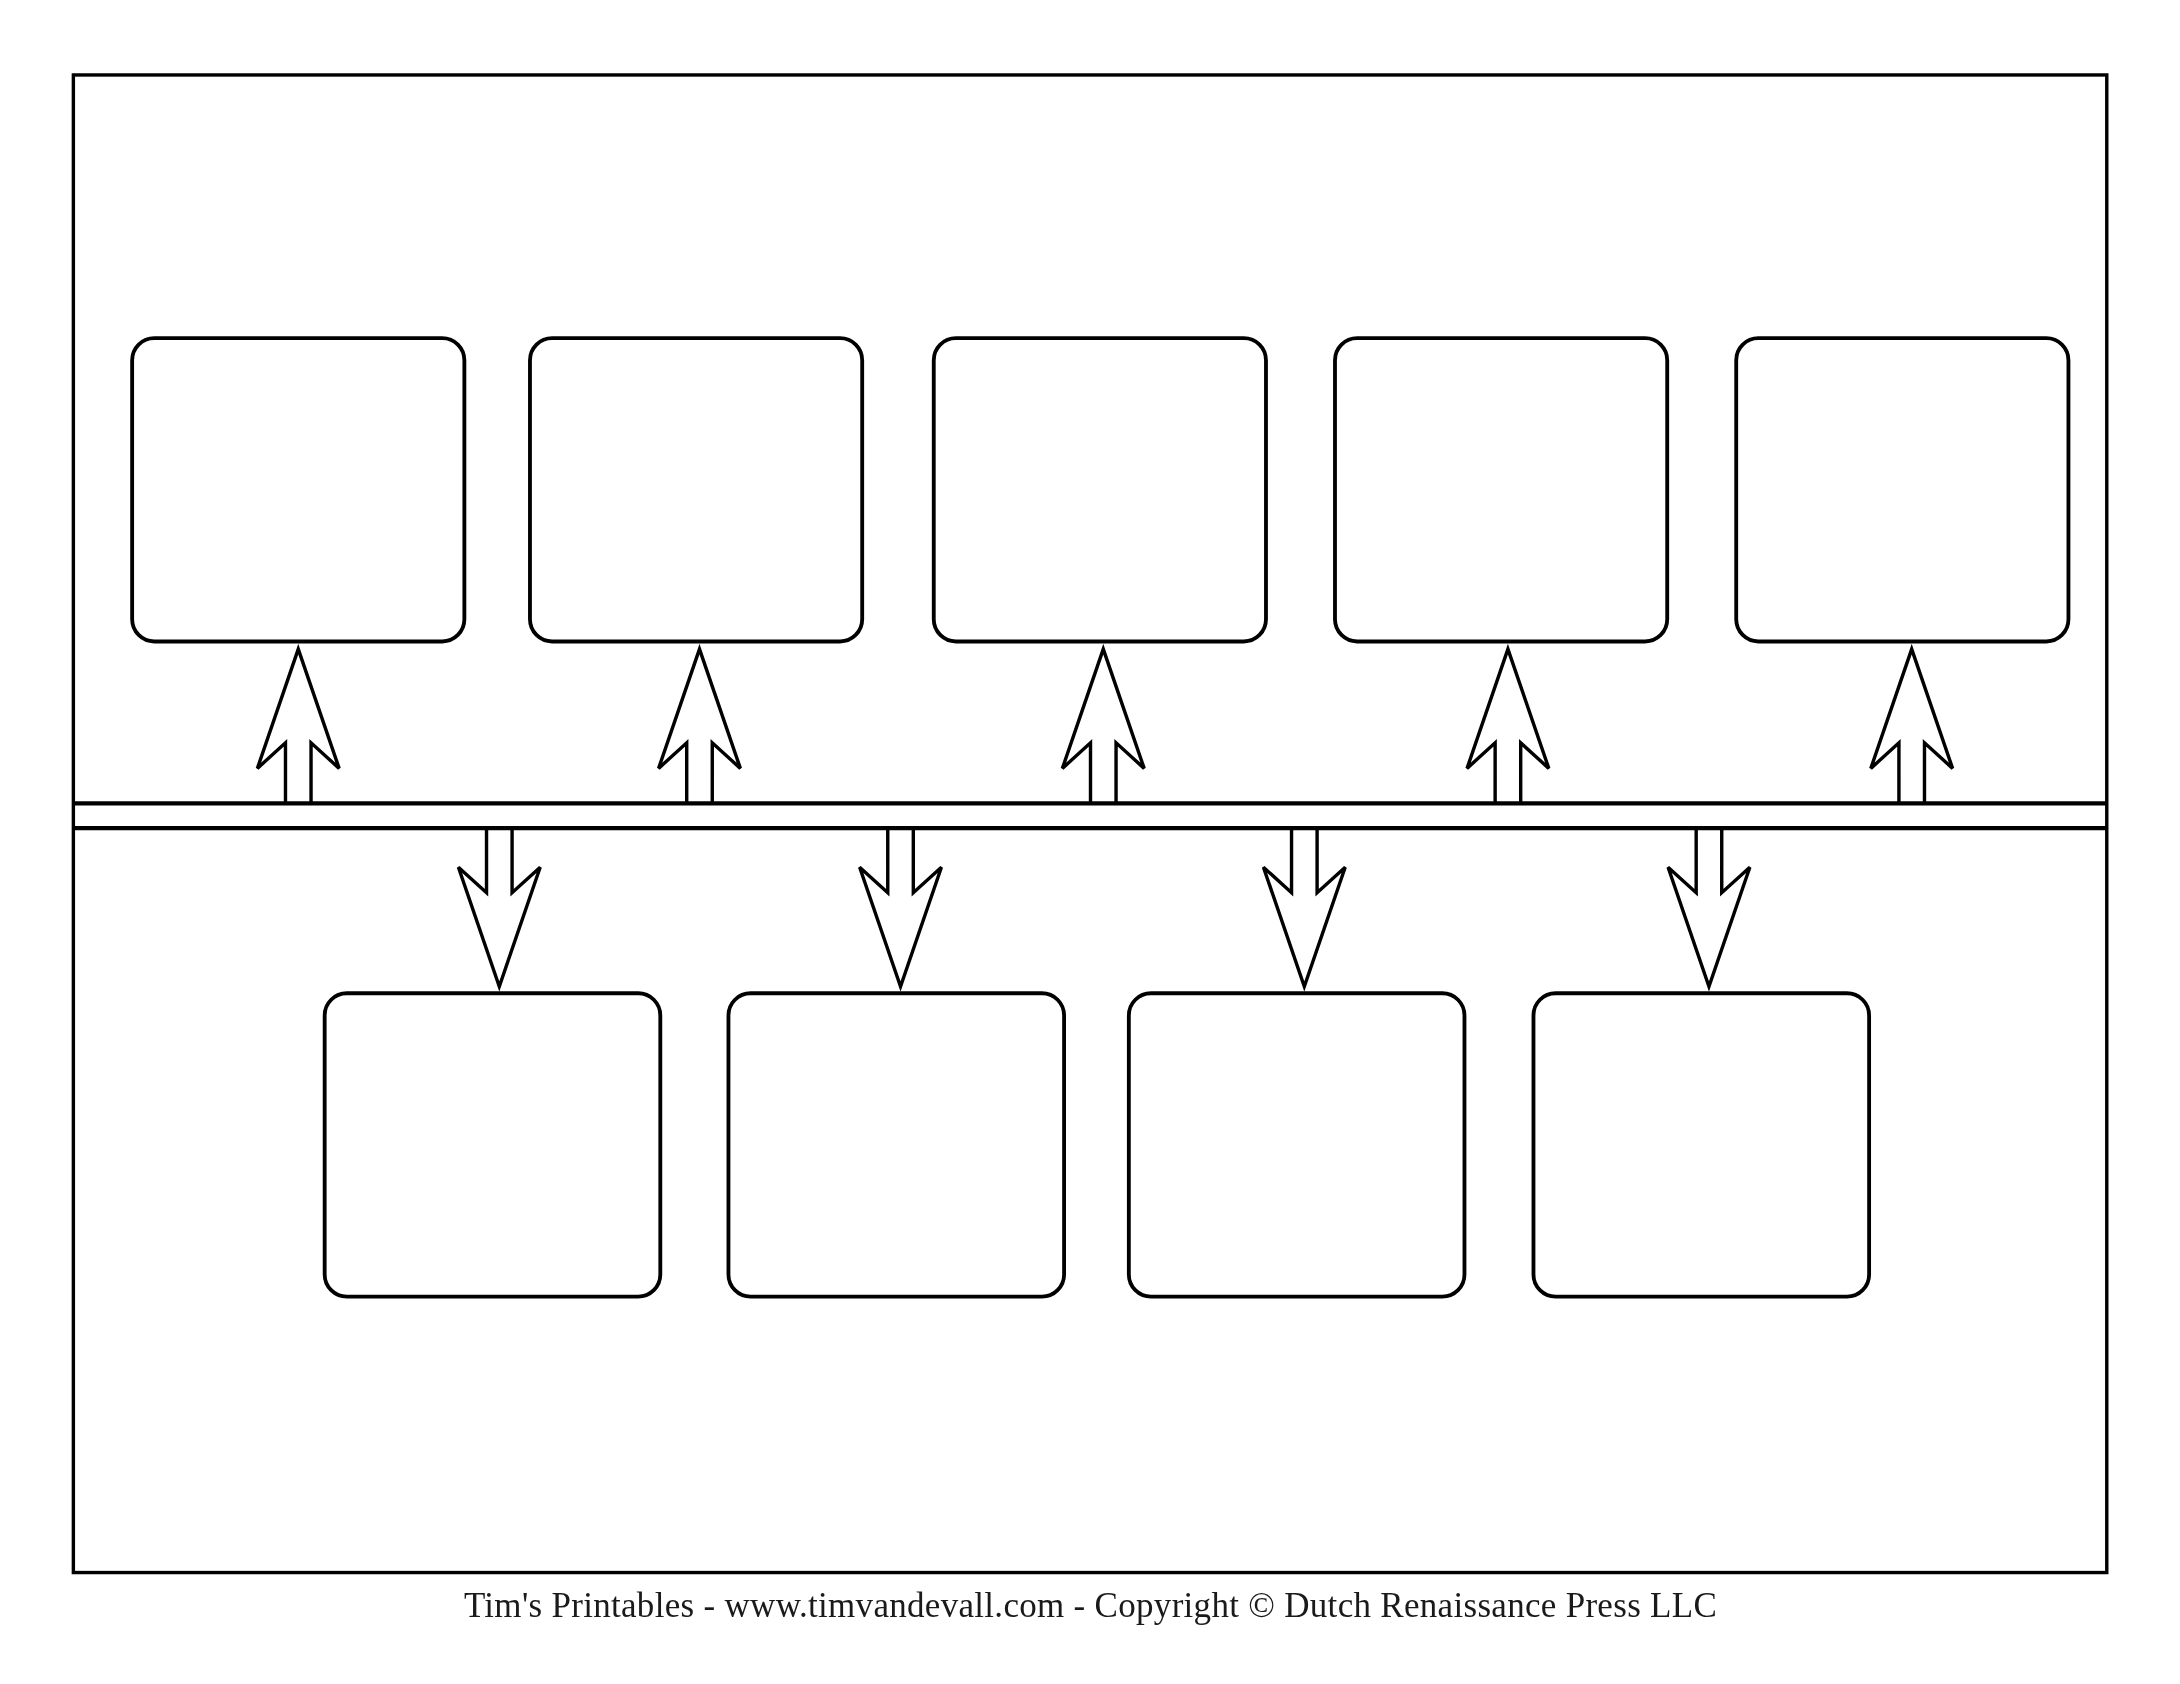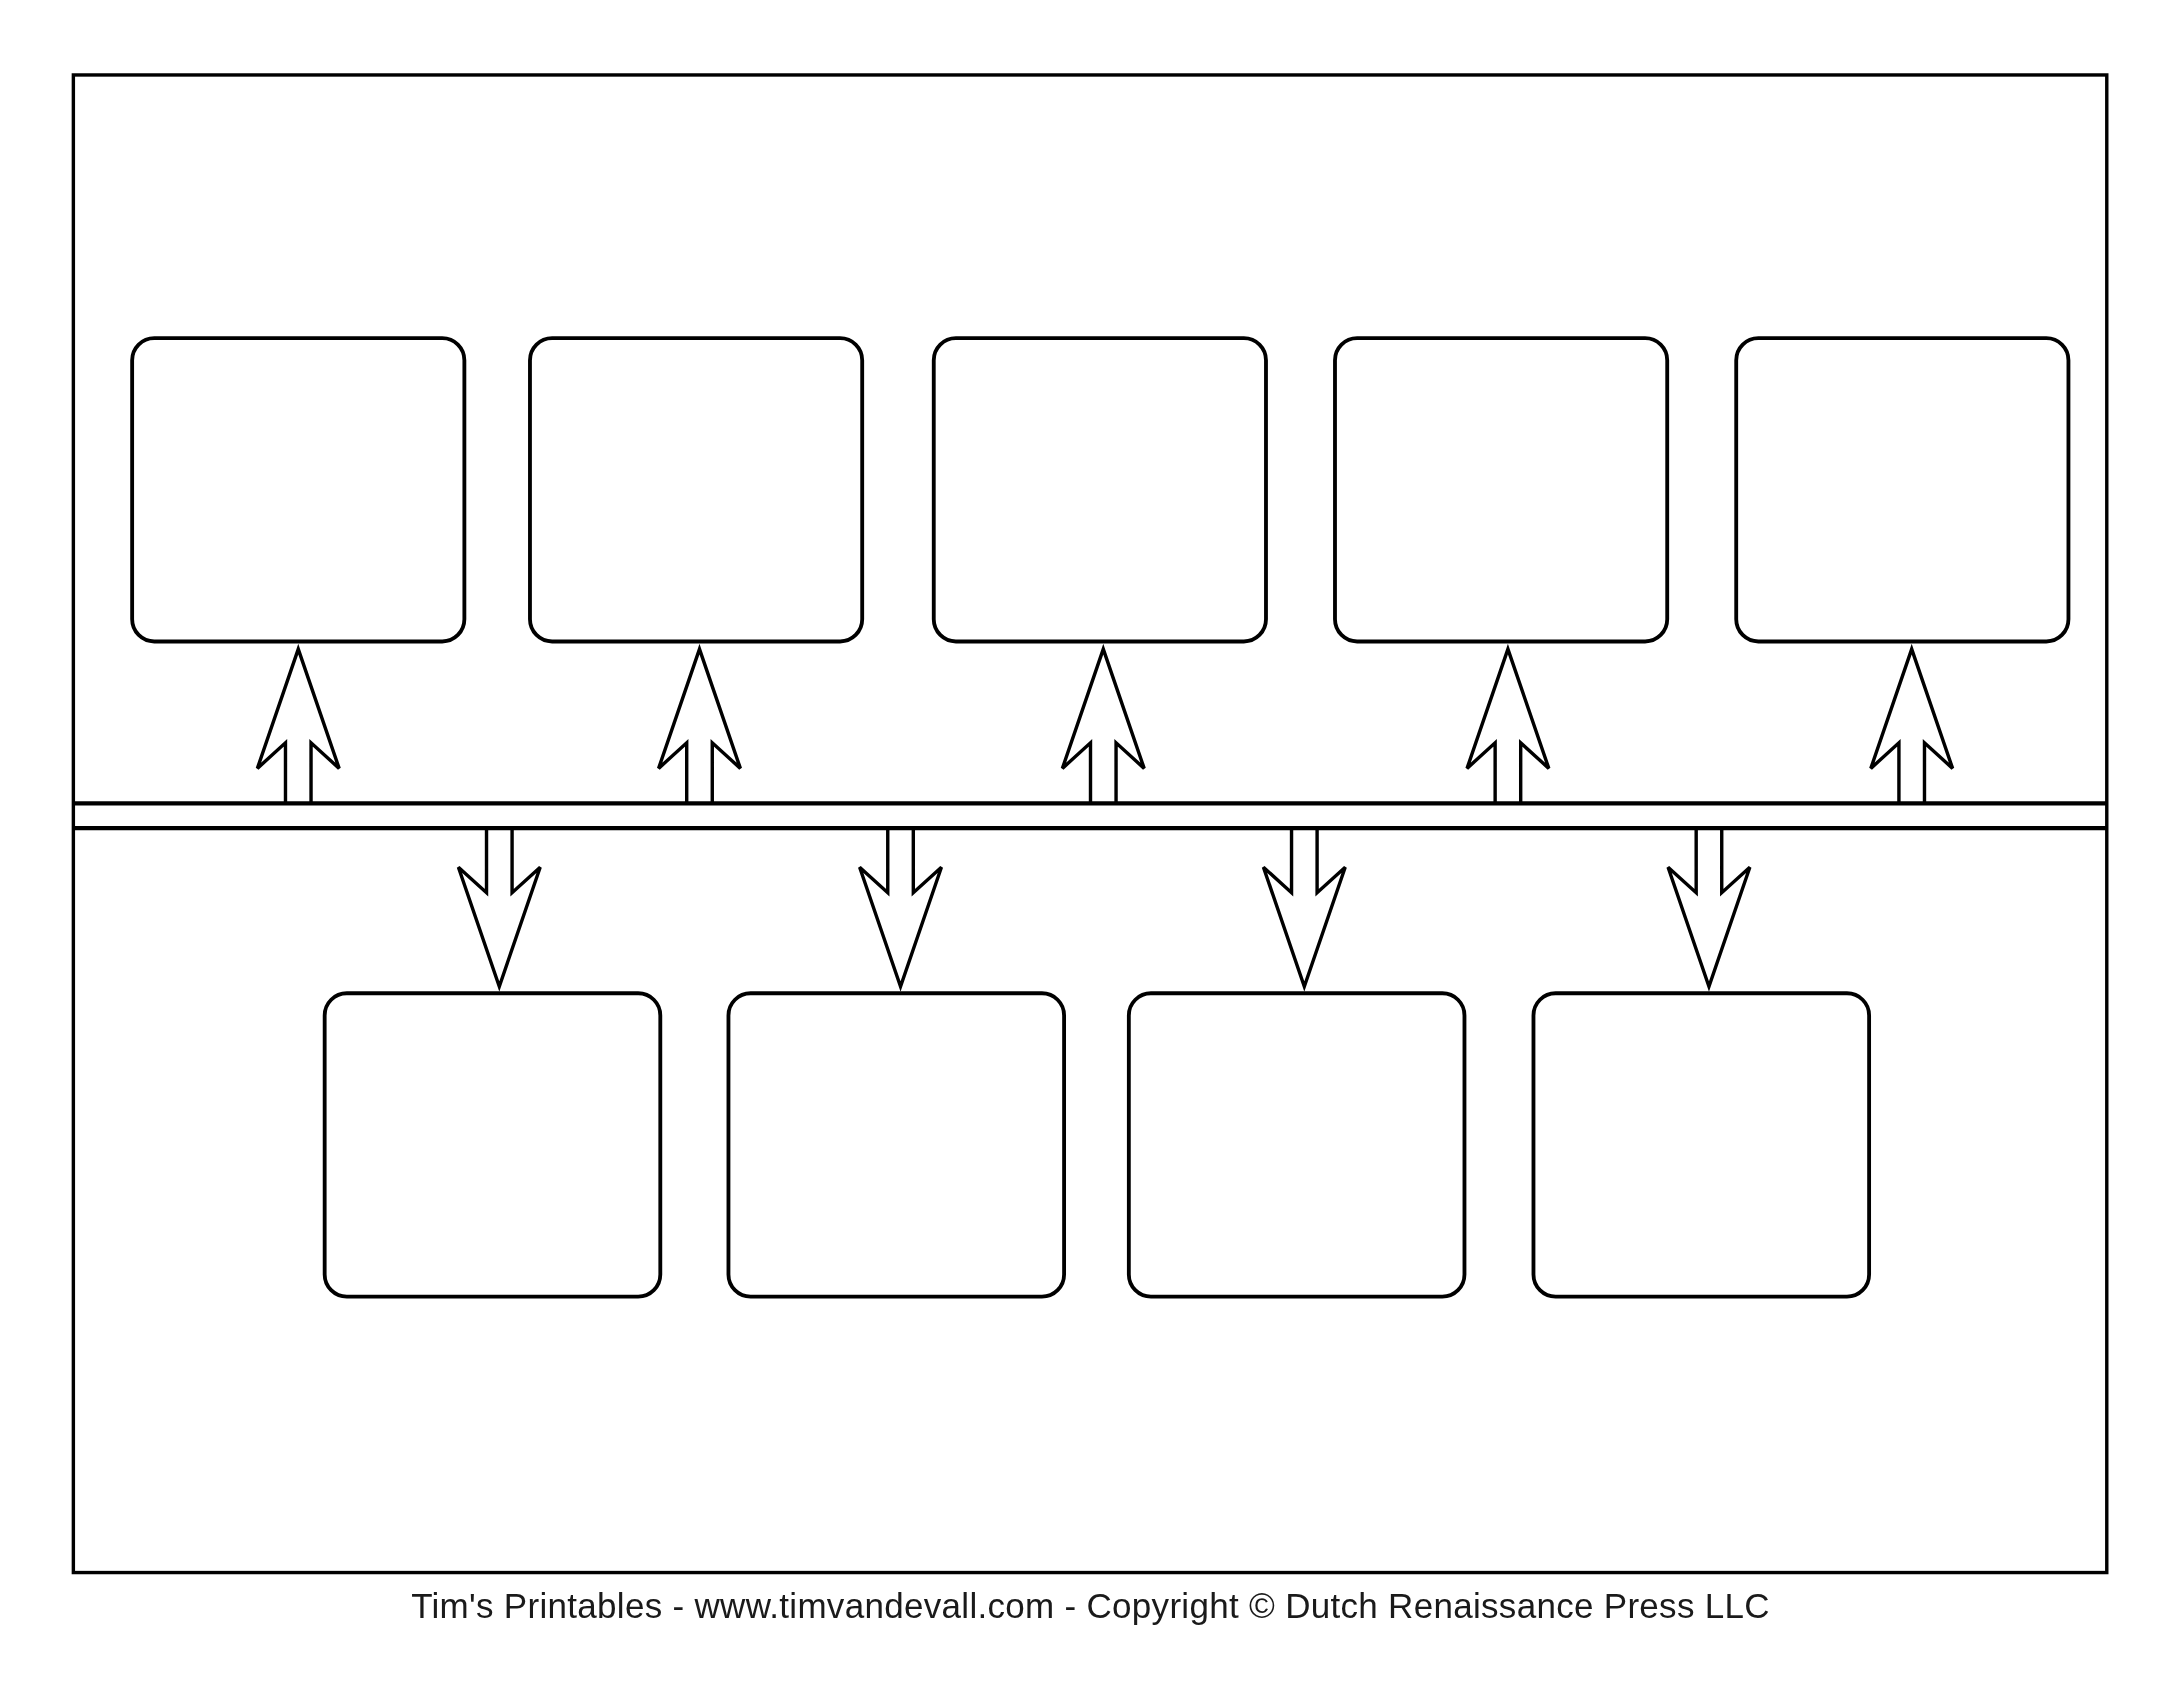--- a/index.html
+++ b/index.html
@@ -27,21 +27,21 @@
     width: 2181px;
     height: 1685px;
     display: block;
   }
   .footer-credit {
     position: absolute;
     left: 0;
     top: 1586px;
     width: 2181px;
     text-align: center;
-    font-family: Liberation Sans, sans-serif;
+    font-family: Liberation Serif, serif;
     font-size: 35px;
     letter-spacing: 0.3px;
     color: #1a1a1a;
     white-space: nowrap;
   }
 </style>
 </head>
 <body>
 
 <div id="page">

